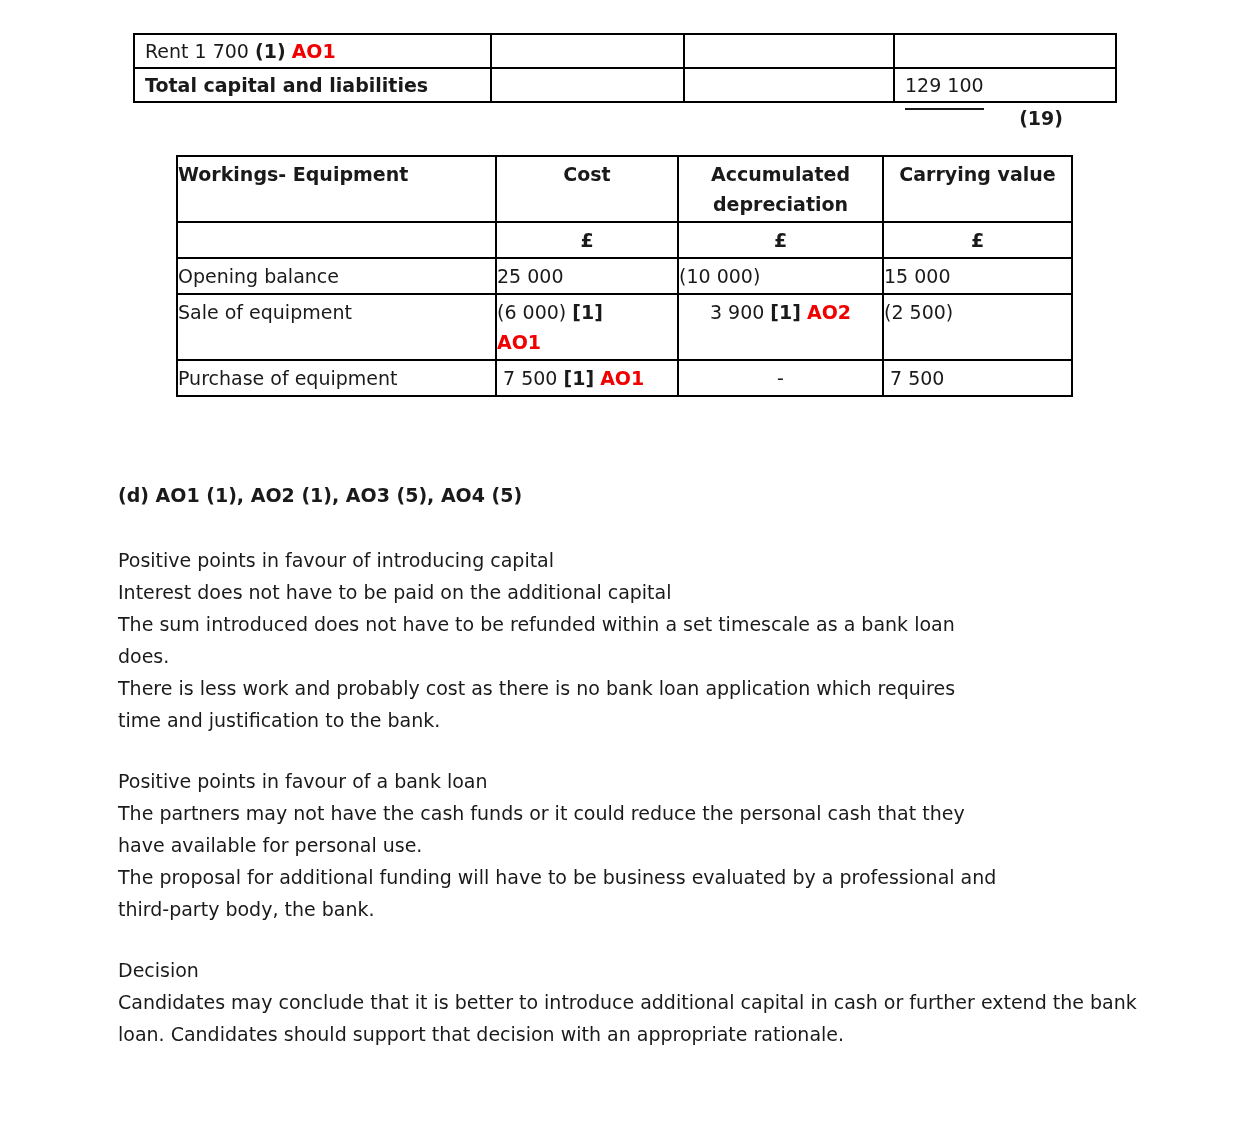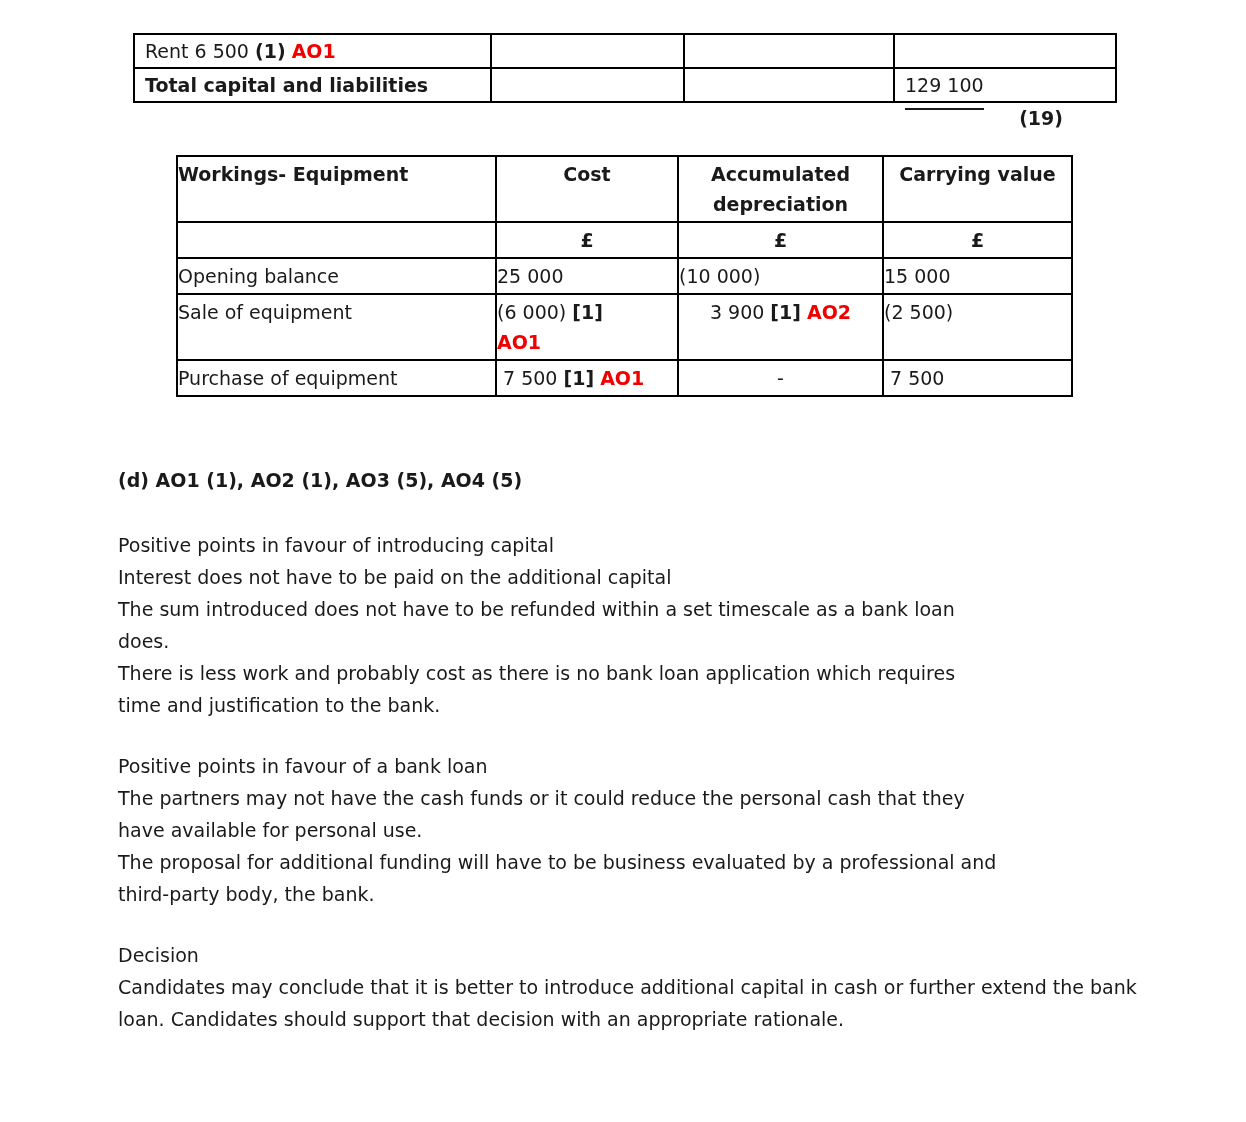--- a/index.html
+++ b/index.html
@@ -39,42 +39,42 @@
     border-bottom:2px solid currentColor;
     padding-bottom:12px;
   }
   .note19 {
     position:absolute; left:133px; top:102px; width:982px;
     box-sizing:border-box;
     text-align:right; padding-right:52px;
     font-weight:700;
   }
   
-  .textblock { position:absolute; left:118px; top:464px; width:1064px; }
+  .textblock { position:absolute; left:118px; top:479px; width:1064px; }
   .textblock p { margin:0; }
   .heading { font-weight:700; margin-bottom:33px !important; }
   .point { margin-left:137px; max-width:885px; }
   .sec-gap { margin-top:29px !important; }
   .decision-body { max-width:1052px; }
 </style>
 </head>
 <body>
 
 <div class="page">
 
   <table class="t1">
     <colgroup>
         <col style="width:357px">
         <col style="width:193px">
         <col style="width:210px">
         <col style="width:222px">
       </colgroup>
     <tbody>
         <tr>
-      <td><span>Rent 6 500 </span><span class="b">(1)</span><span> </span><span class="b r">AO1</span></td>
+      <td><span>Rent 1 700 </span><span class="b">(1)</span><span> </span><span class="b r">AO1</span></td>
       <td></td>
       <td></td>
       <td><span class="u">&nbsp;&nbsp;&nbsp;&nbsp;&nbsp;&nbsp;&nbsp;&nbsp;&nbsp;&nbsp;&nbsp;&nbsp;</span></td>
     </tr>
     <tr>
       <td><span class="b">Total capital and liabilities</span></td>
       <td></td>
       <td></td>
       <td><span class="du">129 100</span></td>
     </tr>

